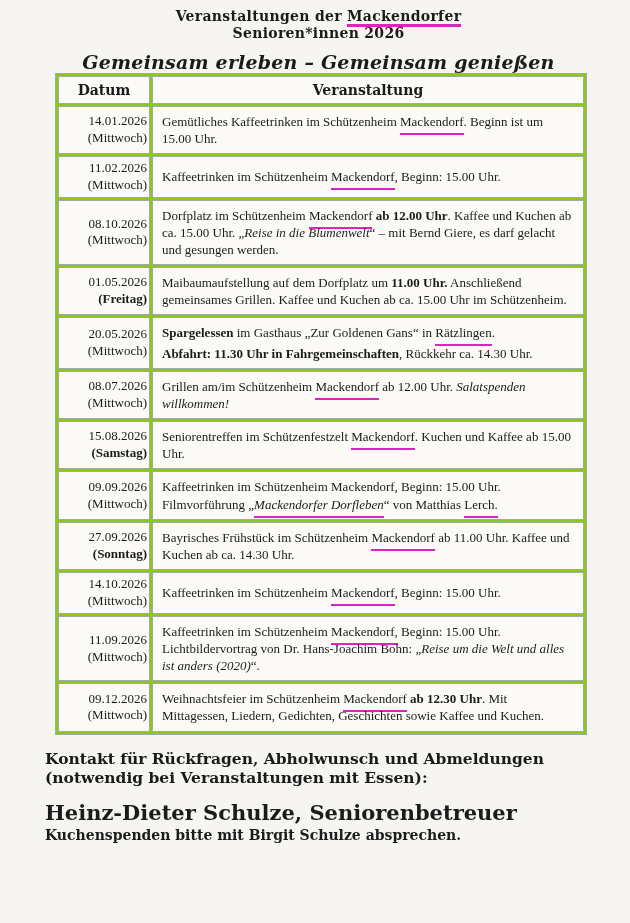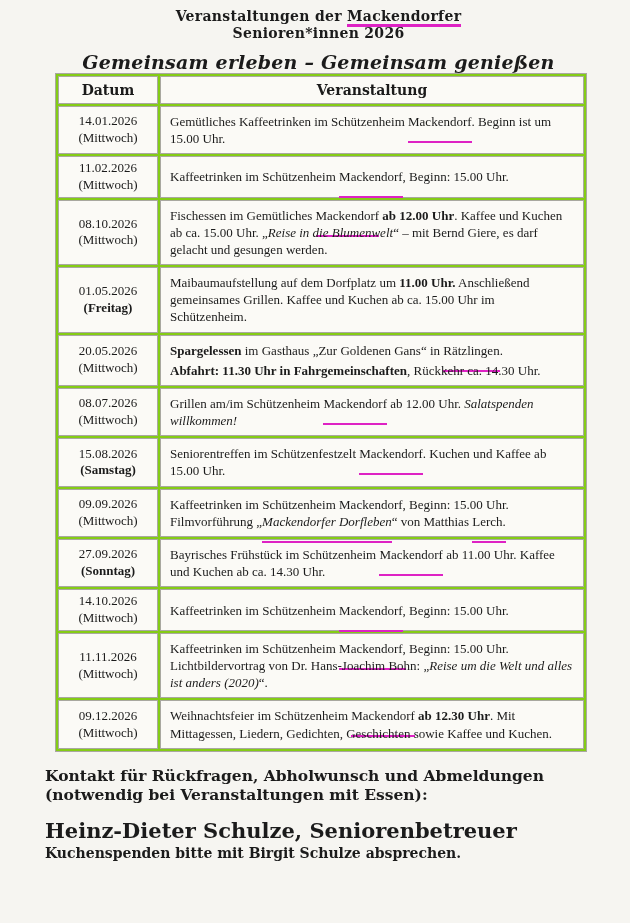--- a/index.html
+++ b/index.html
@@ -38,30 +38,30 @@
     vertical-align: middle;
   }
   table.events th {
     font-family: "DejaVu Serif", serif;
     font-weight: bold;
     font-size: 14px;
     padding: 5px 4px;
     text-align: center;
   }
   td.date-cell {
-    width: 100px;
-    text-align: center;
+    width: 92px;
+    text-align: right;
     padding: 3px 2px;
     line-height: 1.3;
   }
   td.event-cell { padding: 3px 9px; line-height: 1.32; }
   td.event-cell p { margin: 3px 0; }
   .b { font-weight: bold; }
   .i { font-style: italic; }
-  .u { border-bottom: 2px solid var(--accent); padding-bottom: 12px; }
+  .u { border-bottom: 2px solid var(--accent); padding-bottom: 4px; }
 
   .footer { margin-top: 14px; }
   .kontakt-heading { font-size: 15.5px; line-height: 1.25; max-width: 548px; }
   .contact-name { font-size: 21px; margin-top: 13px; }
   .contact-note { font-size: 14px; margin-top: 2px; }
 </style>
 </head>
 <body>
 
 <div class="page">
@@ -99,21 +99,21 @@
           <td class="event-cell">
             <p><span>Kaffeetrinken im Schützenheim </span><span class="u">Mackendorf</span><span>, Beginn: 15.00 Uhr.</span></p>
           </td>
         </tr>
         <tr>
           <td class="date-cell">
             <div>08.10.2026</div>
             <div>(Mittwoch)</div>
           </td>
           <td class="event-cell">
-            <p><span>Fischessen im Gemütliches </span><span class="u">Mackendorf</span><span> </span><span class="b">ab 12.00 Uhr</span><span>. Kaffee und Kuchen ab ca. 15.00 Uhr. „</span><span class="i">Reise in die Blumenwelt</span><span>“ – mit Bernd Giere, es darf gelacht und gesungen werden.</span></p>
+            <p><span>Dorfplatz im Schützenheim </span><span class="u">Mackendorf</span><span> </span><span class="b">ab 12.00 Uhr</span><span>. Kaffee und Kuchen ab ca. 15.00 Uhr. „</span><span class="i">Reise in die Blumenwelt</span><span>“ – mit Bernd Giere, es darf gelacht und gesungen werden.</span></p>
           </td>
         </tr>
         <tr>
           <td class="date-cell">
             <div>01.05.2026</div>
             <div class="b">(Freitag)</div>
           </td>
           <td class="event-cell">
             <p><span>Maibaumaufstellung auf dem Dorfplatz um </span><span class="b">11.00 Uhr.</span><span> Anschließend gemeinsames Grillen. Kaffee und Kuchen ab ca. 15.00 Uhr im Schützenheim.</span></p>
           </td>
@@ -168,21 +168,21 @@
           <td class="date-cell">
             <div>14.10.2026</div>
             <div>(Mittwoch)</div>
           </td>
           <td class="event-cell">
             <p><span>Kaffeetrinken im Schützenheim </span><span class="u">Mackendorf</span><span>, Beginn: 15.00 Uhr.</span></p>
           </td>
         </tr>
         <tr>
           <td class="date-cell">
-            <div>11.11.2026</div>
+            <div>11.09.2026</div>
             <div>(Mittwoch)</div>
           </td>
           <td class="event-cell">
             <p><span>Kaffeetrinken im Schützenheim </span><span class="u">Mackendorf,</span><span> Beginn: 15.00 Uhr. Lichtbildervortrag von Dr. Hans-Joachim Bohn: „</span><span class="i">Reise um die Welt und alles ist anders (2020)</span><span>“.</span></p>
           </td>
         </tr>
         <tr>
           <td class="date-cell">
             <div>09.12.2026</div>
             <div>(Mittwoch)</div>

